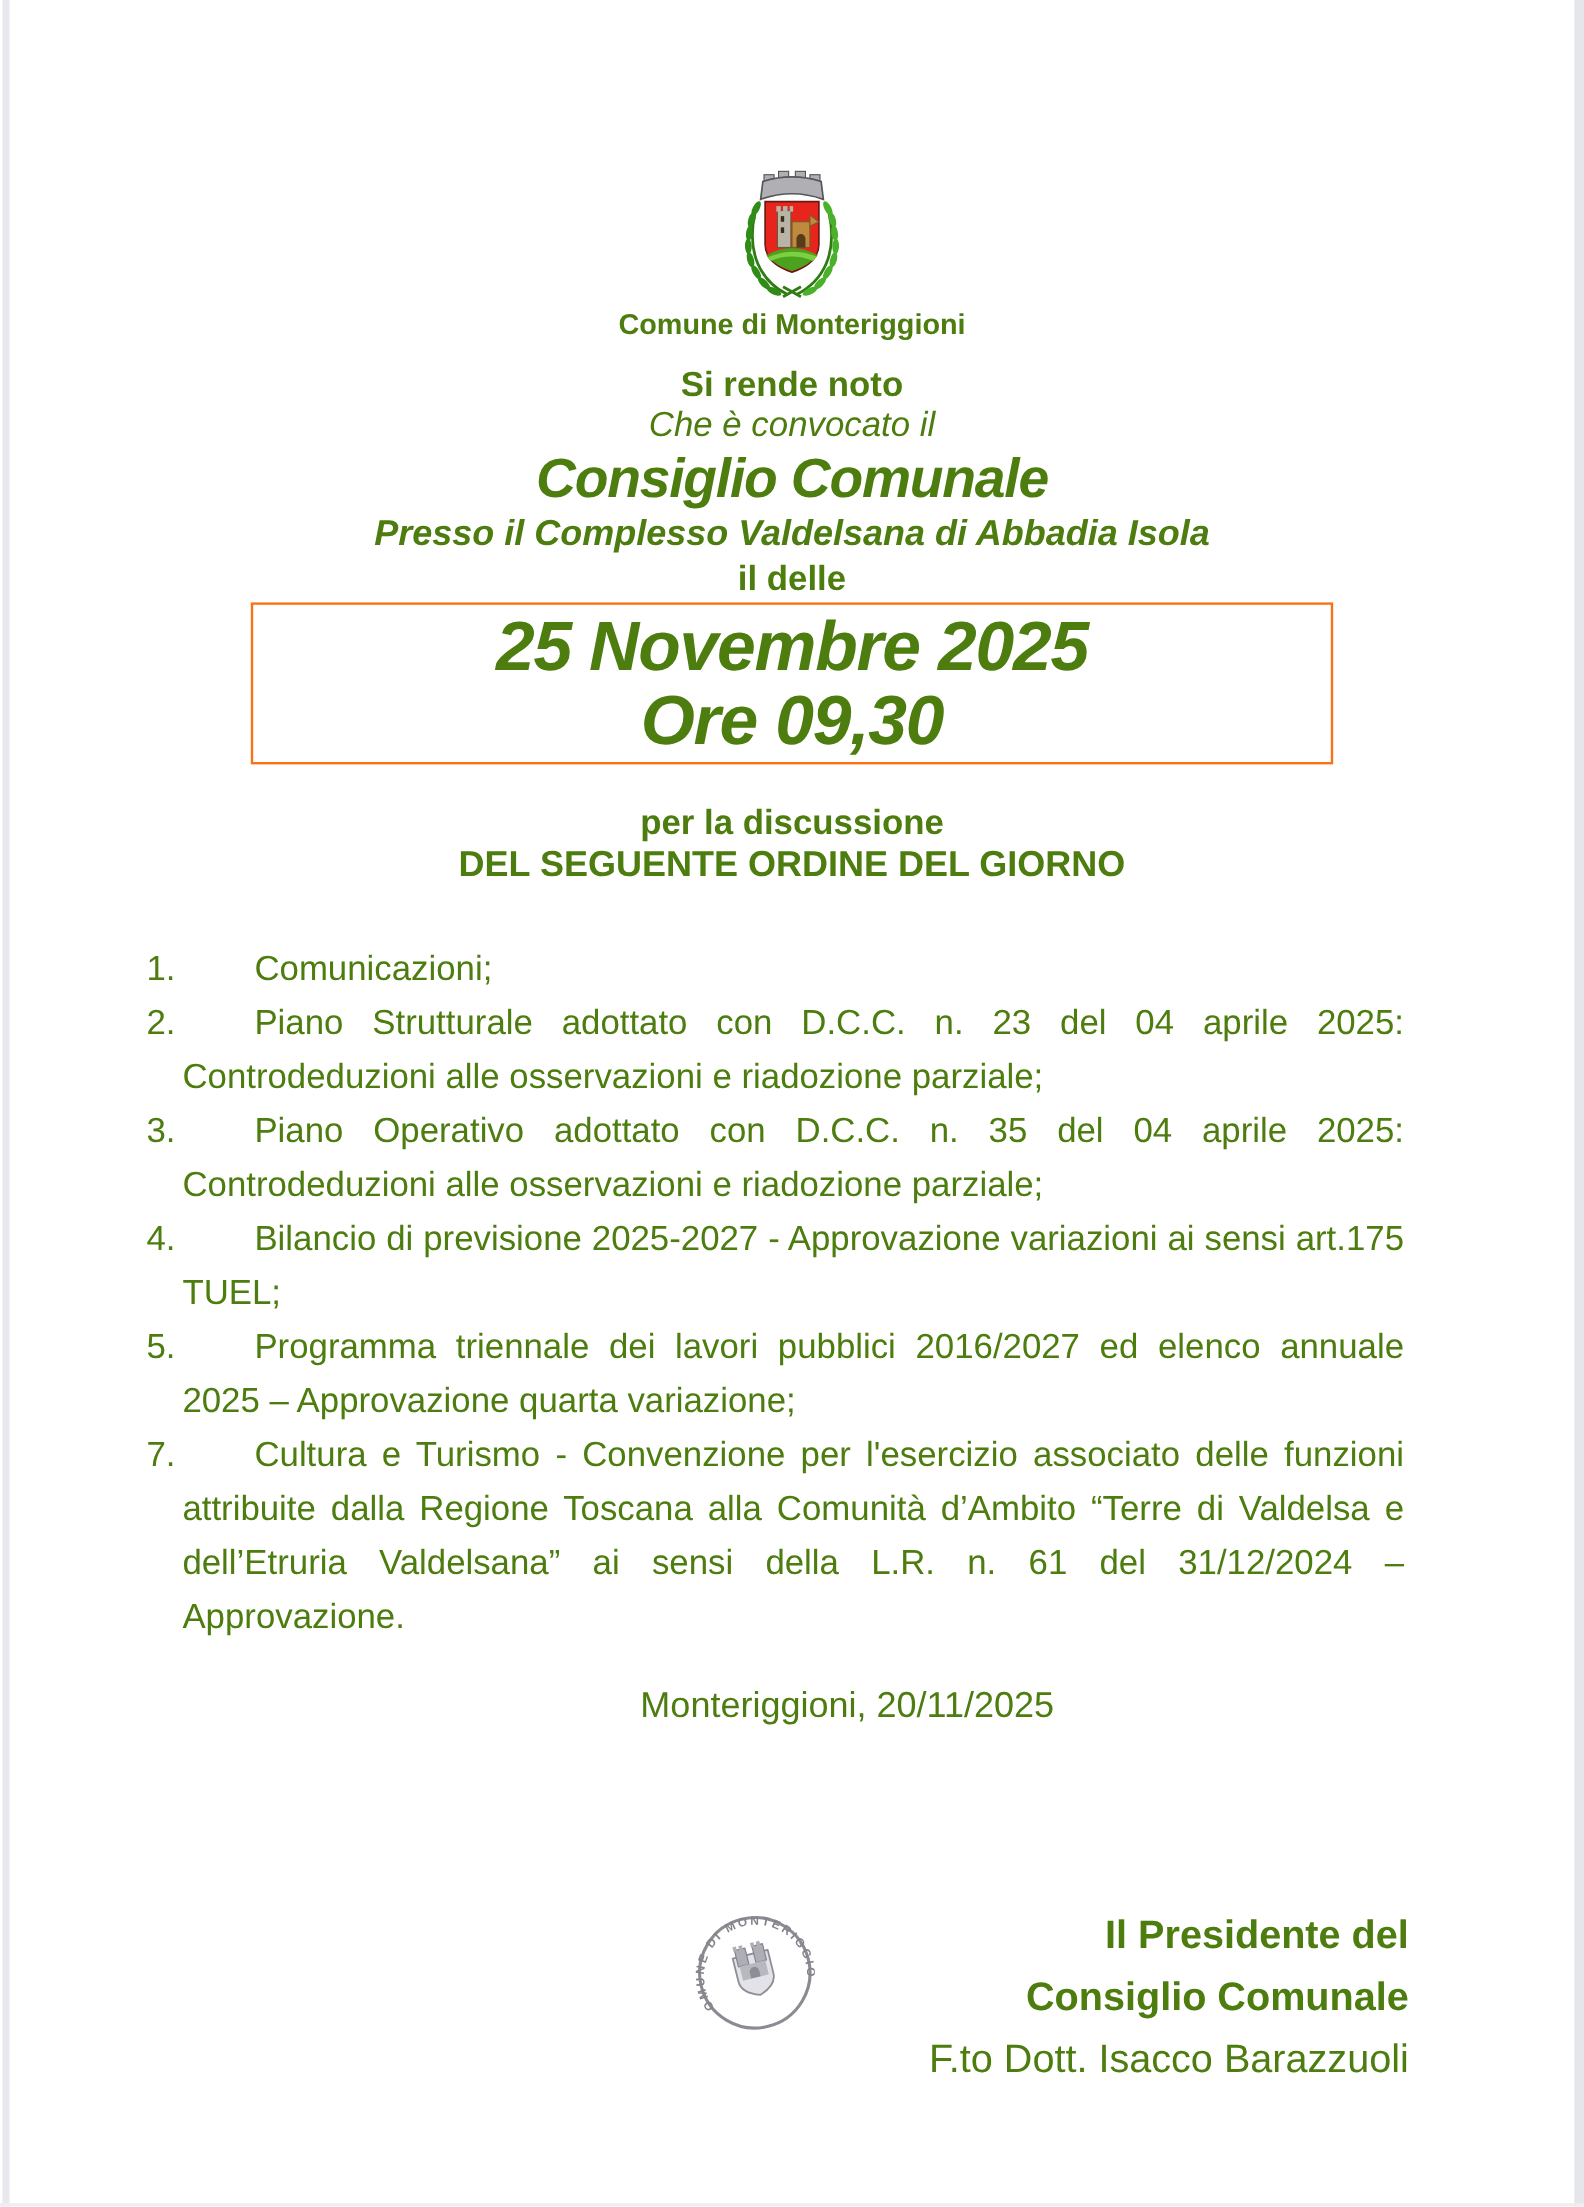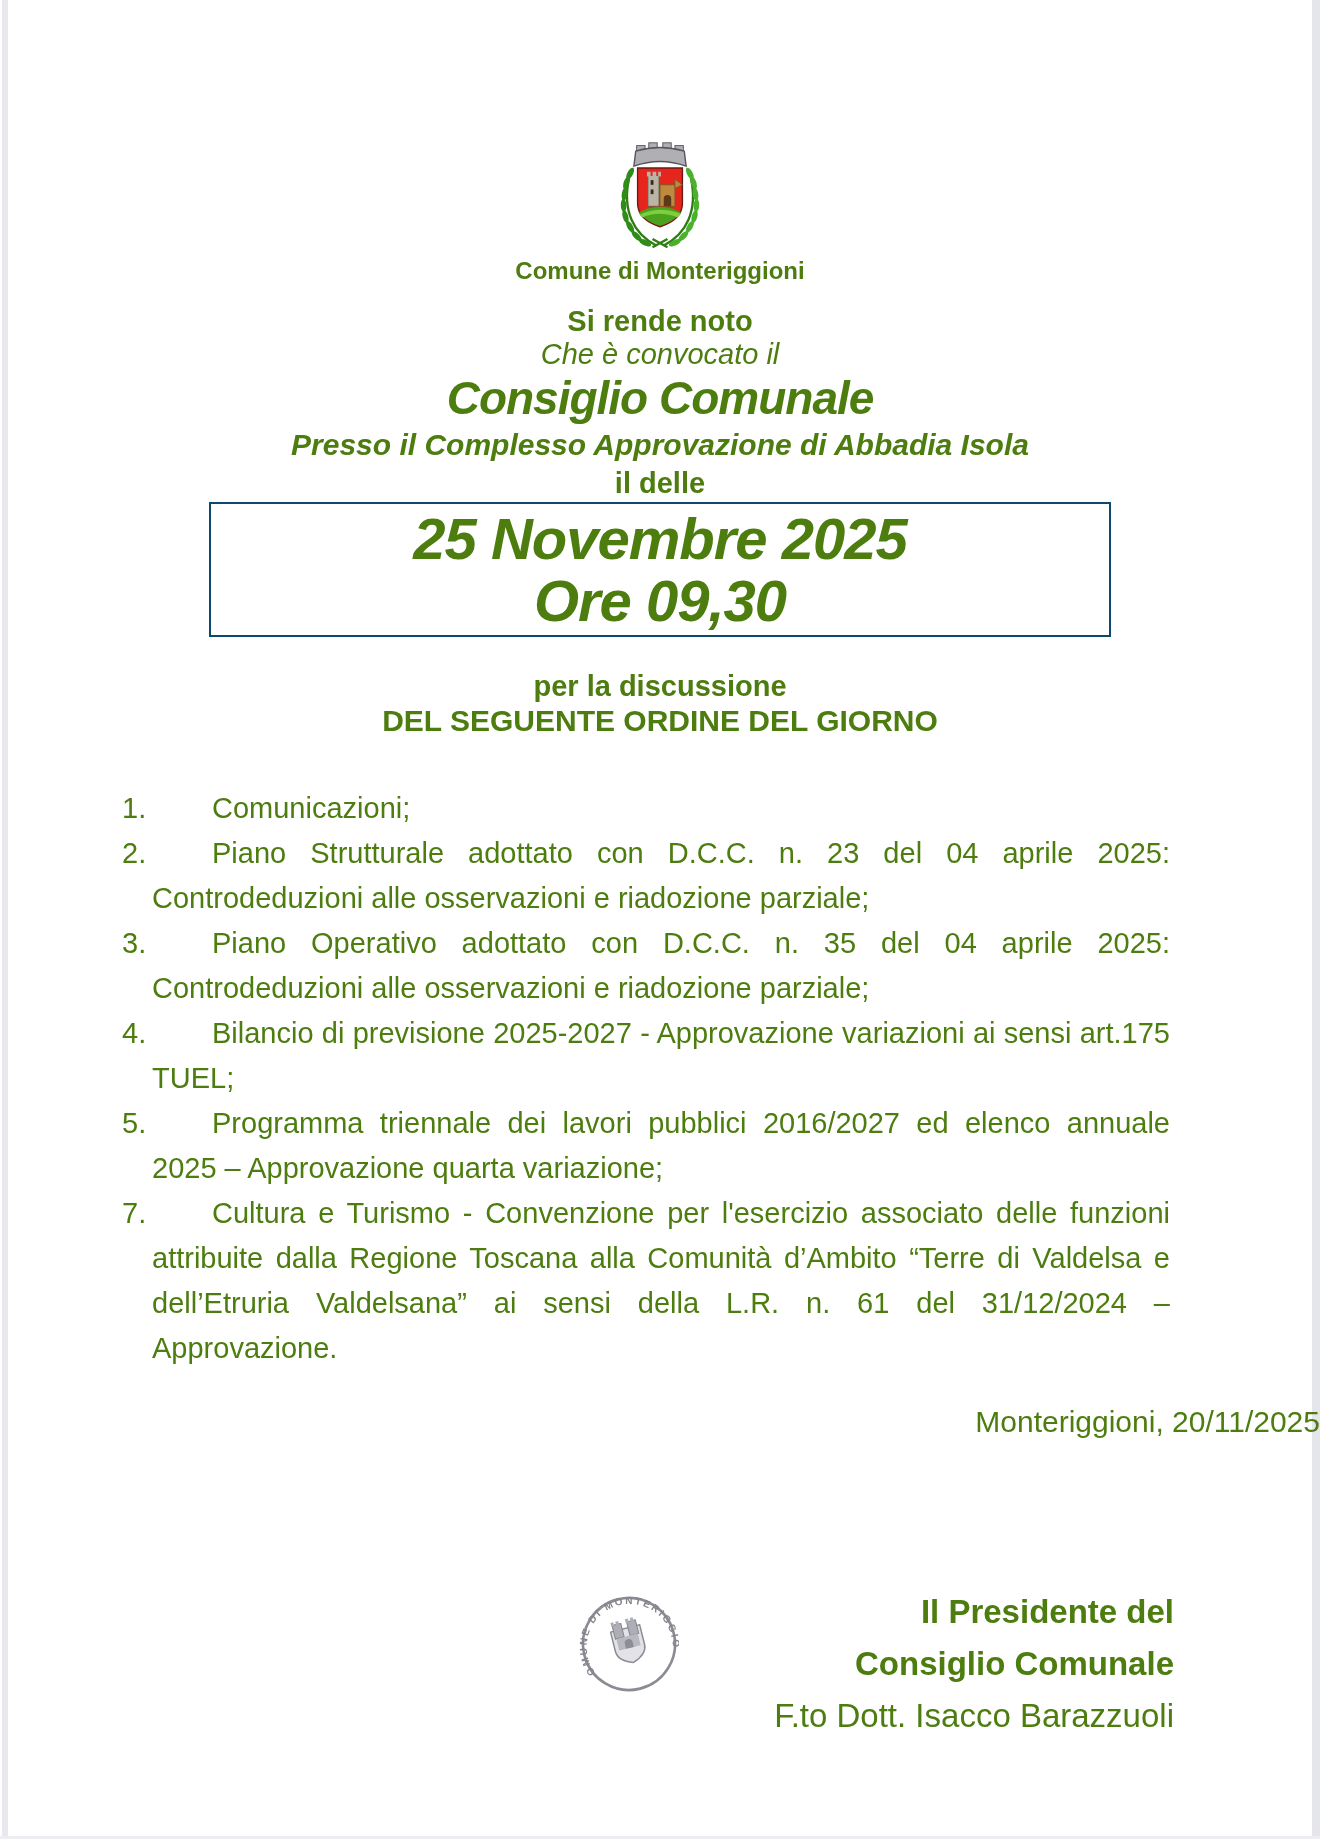--- a/index.html
+++ b/index.html
@@ -17,36 +17,36 @@
   .emblem{width:92px;height:112px;margin:0 auto 5px auto;}
   .muni{font-size:24px;font-weight:bold;line-height:28px;margin-bottom:20px;}
 
   .notice-1{font-size:29px;font-weight:bold;line-height:33px;}
   .notice-2{font-size:29px;font-style:italic;line-height:33px;}
   .council-title{font-size:46px;font-weight:bold;font-style:italic;line-height:55px;letter-spacing:-1px;}
   .venue{font-size:30px;font-weight:bold;font-style:italic;line-height:38px;}
   .day-line{font-size:29px;font-weight:bold;line-height:38px;}
 
   .datebox{
-    width:898px;height:131px;margin:0 auto;border:2px solid #0c4a6e;
+    width:898px;height:131px;margin:0 auto;border:2px solid #f97316;
     display:flex;flex-direction:column;justify-content:center;
   }
   .datebox div{font-size:58px;font-weight:bold;font-style:italic;line-height:62px;letter-spacing:-1px;}
 
   .disc{margin-top:32px;font-size:29px;font-weight:bold;line-height:34px;}
   .odg{font-size:30px;font-weight:bold;line-height:36px;}
 
   .agenda{margin:47px 0 0 122px;width:1048px;text-align:left;}
   .agenda .item{
     font-size:29px;line-height:45px;text-align:justify;
     padding-left:30px;text-indent:-30px;
   }
   .agenda .num{display:inline-block;width:90px;text-indent:0;}
 
-  .dateline{margin:33px 0 0 92px;text-align:right;font-size:30px;line-height:36px;}
+  .dateline{margin:33px 0 0 92px;text-align:center;font-size:30px;line-height:36px;}
 
   .stamp{position:absolute;left:579px;top:1594px;width:100px;height:100px;}
   .sig{position:absolute;left:700px;top:1586px;width:474px;text-align:right;}
   .sig .r1,.sig .r2{font-size:33px;font-weight:bold;line-height:52px;}
   .sig .r3{font-size:33px;line-height:52px;}
 </style>
 </head>
 <body>
 
 <div class="page">
@@ -110,21 +110,21 @@
           </g>
         </g>
       </svg>
     </div>
 
     <div class="muni">Comune di Monteriggioni</div>
 
     <div class="notice-1">Si rende noto</div>
     <div class="notice-2">Che è convocato il</div>
     <div class="council-title">Consiglio Comunale</div>
-    <div class="venue">Presso il Complesso Approvazione di Abbadia Isola</div>
+    <div class="venue">Presso il Complesso Valdelsana di Abbadia Isola</div>
     <div class="day-line">il delle</div>
 
     <div class="datebox">
       <div>25 Novembre 2025</div>
       <div>Ore 09,30</div>
     </div>
 
     <div class="disc">per la discussione</div>
     <div class="odg">DEL SEGUENTE ORDINE DEL GIORNO</div>
 

